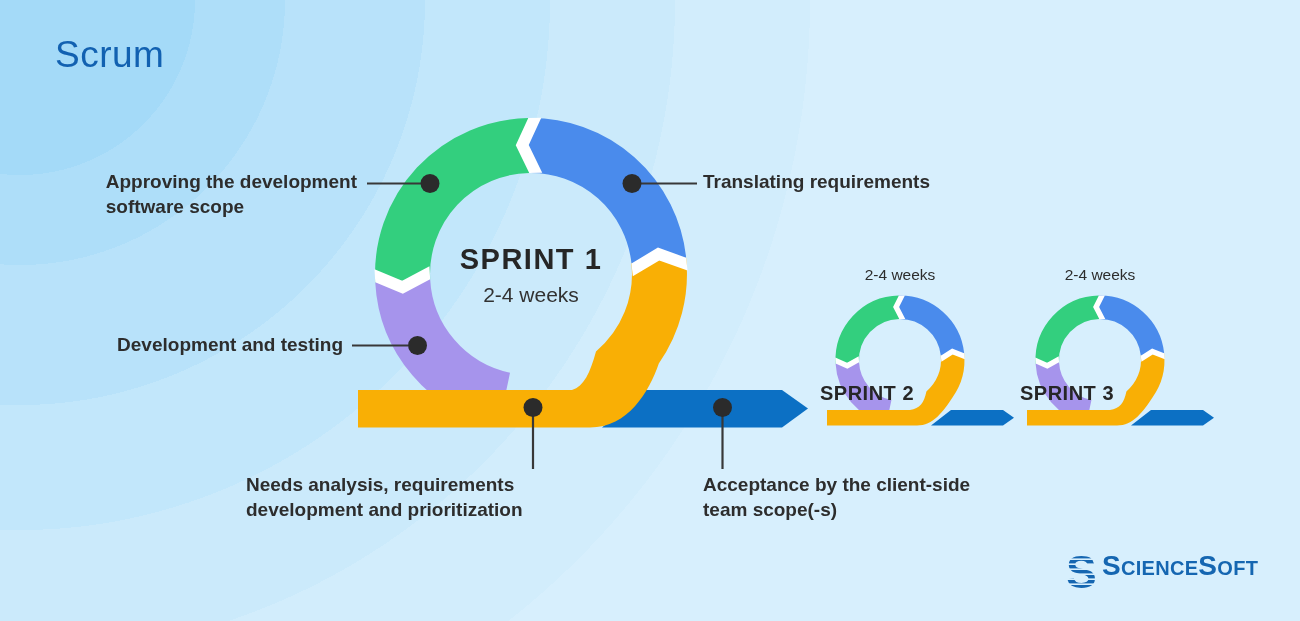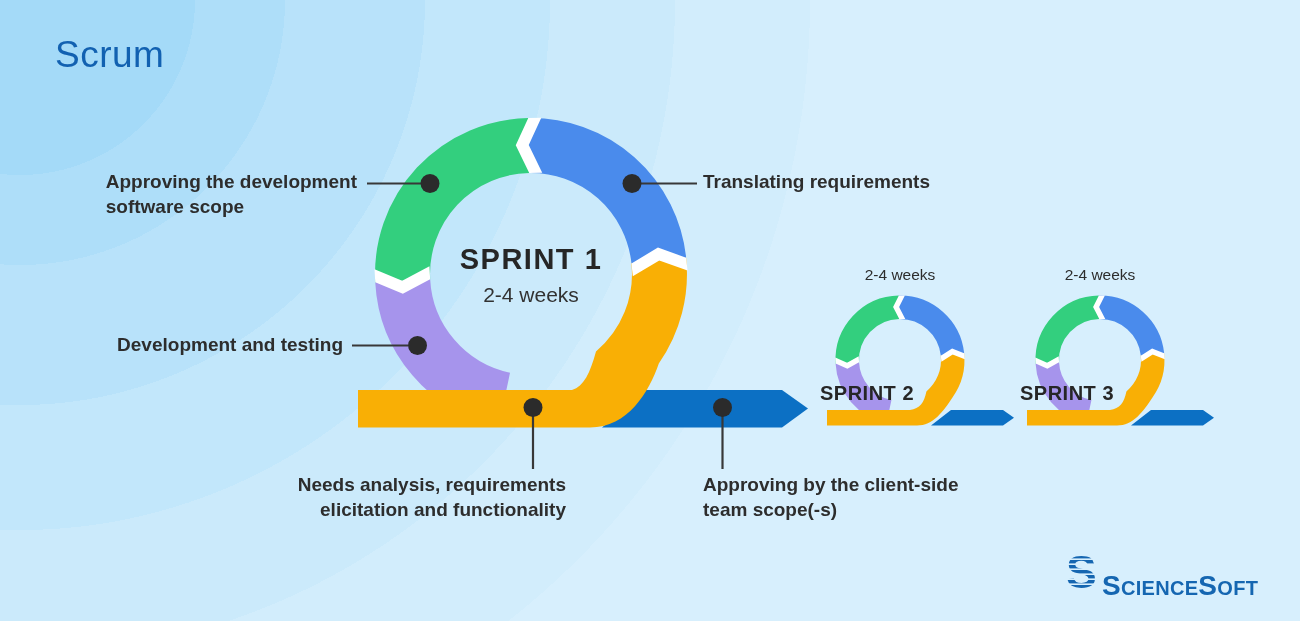--- a/index.html
+++ b/index.html
@@ -15,29 +15,29 @@
       #d2edfc 655px 790px,
       #d7effd 790px);
   }
   .art{position:absolute;left:0;top:0;z-index:1;}
   .txt{position:absolute;z-index:2;color:#2d2d2d;}
   .page-title{left:55px;top:34px;font-size:37px;font-weight:400;color:#1261b1;letter-spacing:0.5px;}
   .callout{font-size:19px;font-weight:700;line-height:24.5px;}
   .callout-approving{right:943px;top:170px;text-align:left;}
   .callout-translating{left:703px;top:170px;text-align:right;}
   .callout-development{right:957px;top:333px;text-align:left;}
-  .callout-needs{left:246px;top:473px;width:320px;text-align:right;}
+  .callout-needs{left:246px;top:473px;width:320px;text-align:left;}
   .callout-acceptance{left:703px;top:473px;text-align:left;}
   .sprint1-name{left:431px;top:243px;width:200px;text-align:center;font-size:29px;font-weight:700;letter-spacing:1.5px;color:#262626;}
   .sprint1-duration{left:431px;top:283px;width:200px;text-align:center;font-size:21px;color:#323232;}
   .mini-duration{top:266px;width:160px;text-align:center;font-size:15.5px;color:#2d2d2d;}
   .mini-name{top:352px;width:160px;text-align:left;font-size:20px;font-weight:700;letter-spacing:0.5px;color:#262626;margin-top:30px;}
   .pos-s2{left:820px;} .pos-s3{left:1020px;}
   .logo{left:1064px;top:550px;display:flex;align-items:center;gap:7px;z-index:2;position:absolute;}
-  .logo-text{color:#1566b1;font-weight:700;letter-spacing:0.3px;white-space:nowrap;margin-top:20px;}
+  .logo-text{color:#1566b1;font-weight:700;letter-spacing:0.3px;white-space:nowrap;}
   .logo-text .big{font-size:28px;}
   .logo-text .small{font-size:20px;}
 </style>
 </head>
 <body>
 
 <div class="stage">
 
   <svg class="art" width="1300" height="621" viewBox="0 0 1300 621">
     <defs>
@@ -100,25 +100,25 @@
   <div class="txt callout callout-translating">
     <span>Translating requirements</span><br>
   </div>
 
   <div class="txt callout callout-development">
     <span>Development and testing</span>
   </div>
 
   <div class="txt callout callout-needs">
     <span>Needs analysis, requirements</span><br>
-    <span>elicitation and functionality</span>
+    <span>development and prioritization</span>
   </div>
 
   <div class="txt callout callout-acceptance">
-    <span>Approving by the client-side</span><br>
+    <span>Acceptance by the client-side</span><br>
     <span>team scope(-s)</span>
   </div>
 
   <div class="txt sprint1-name">SPRINT 1</div>
   <div class="txt sprint1-duration">2-4 weeks</div>
 
   <div class="txt mini-duration pos-s2">2-4 weeks</div>
   <div class="txt mini-name pos-s2">SPRINT 2</div>
 
   <div class="txt mini-duration pos-s3">2-4 weeks</div>

